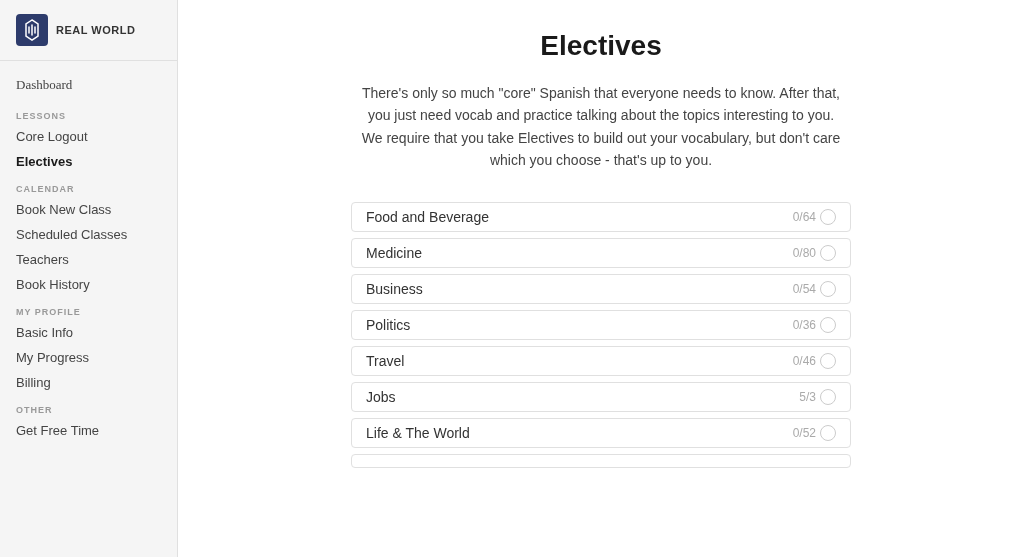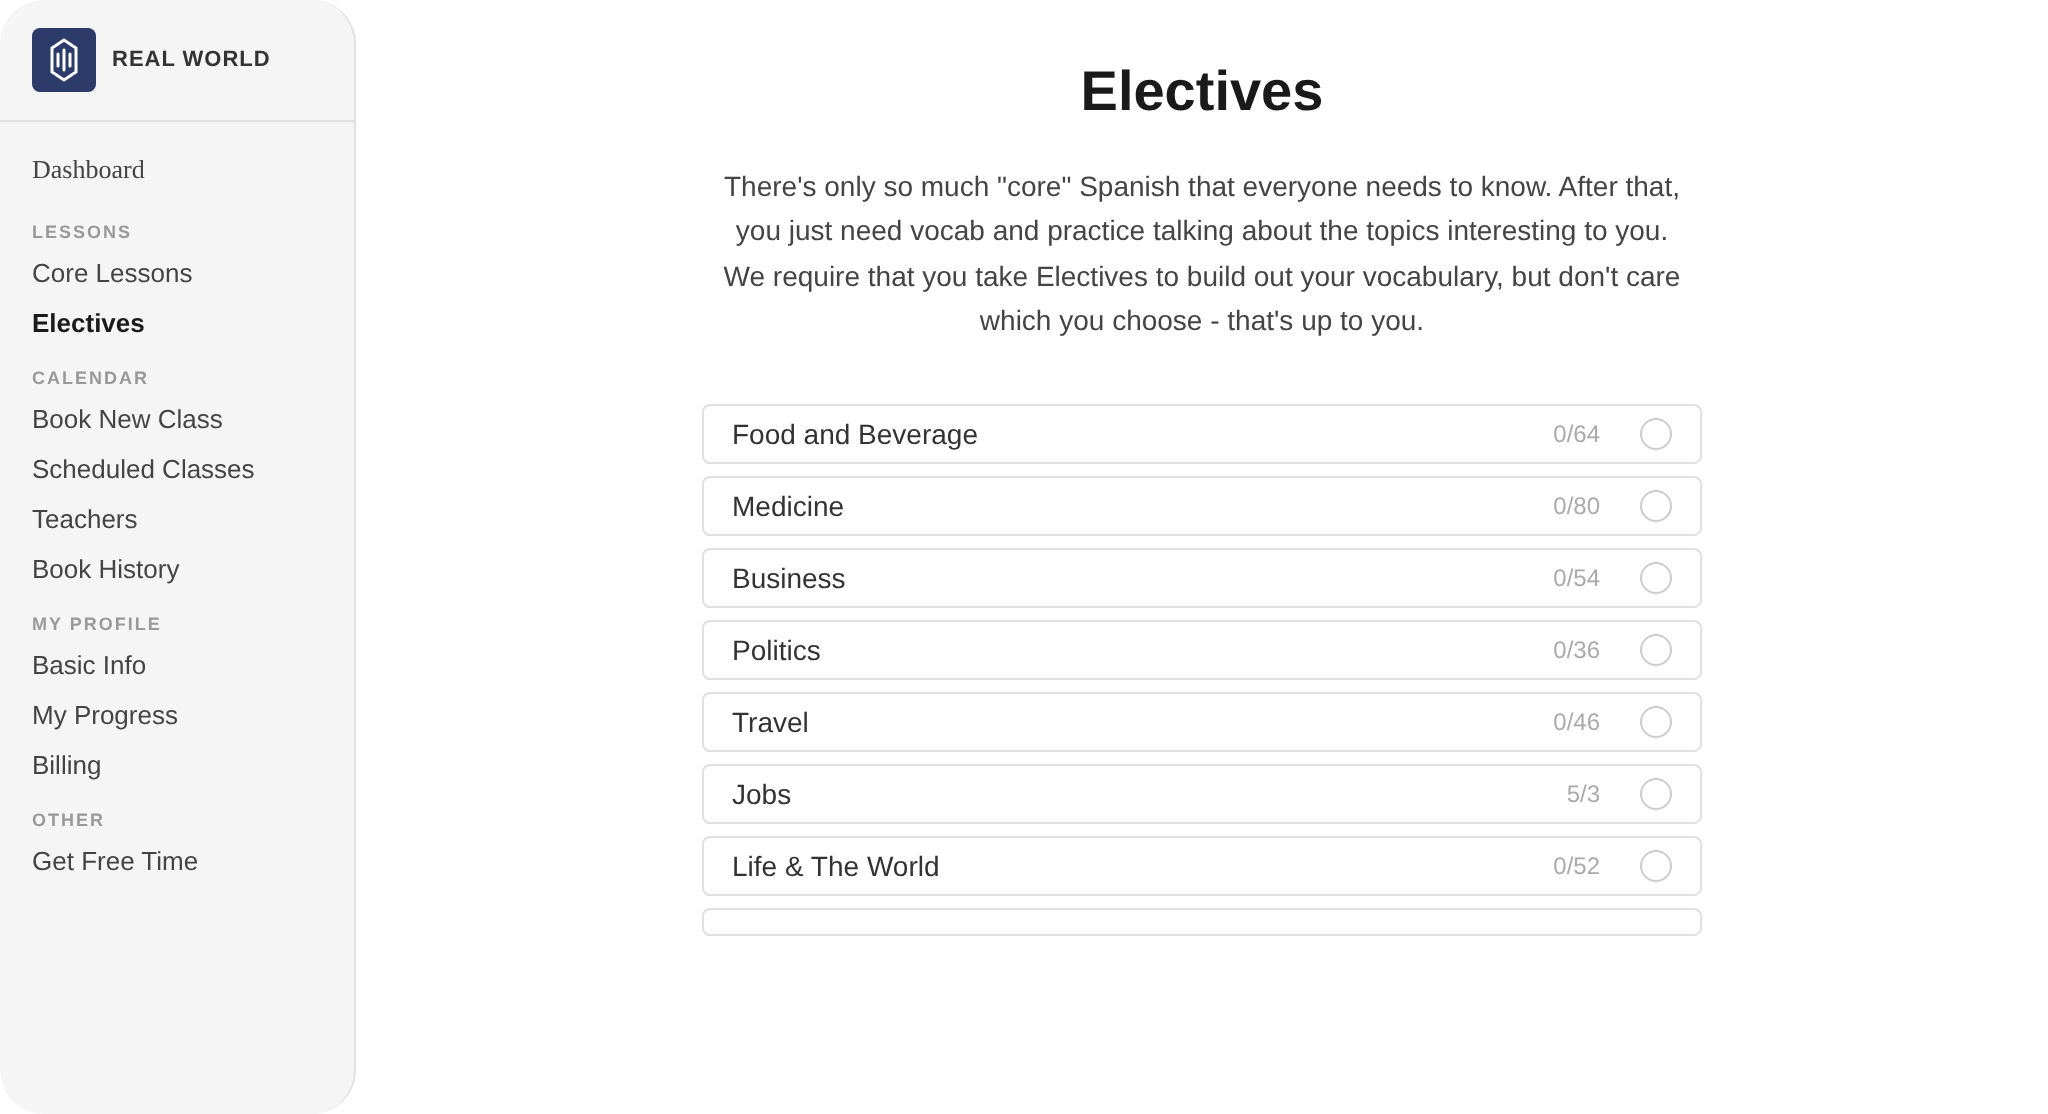--- a/index.html
+++ b/index.html
@@ -8,21 +8,20 @@
     
     .sidebar {
       width: 178px;
       min-width: 178px;
       background: #f5f5f5;
       border-right: 1px solid #e0e0e0;
       display: flex;
       flex-direction: column;
       height: 557px;
       overflow-y: auto;
-      border-radius: 22px;
     }
 
     .sidebar-logo {
       display: flex;
       align-items: center;
       padding: 14px 16px;
       border-bottom: 1px solid #e0e0e0;
       margin-bottom: 6px;
     }
 
@@ -114,21 +113,21 @@
     }
 
     .elective-name {
       font-size: 14px;
       color: #333;
     }
 
     .elective-right {
       display: flex;
       align-items: center;
-      gap: 20px;
+      gap: 4px;
     }
 
     .elective-score {
       font-size: 12px;
       color: #aaa;
     }
 
     .elective-radio {
       width: 16px;
       height: 16px;
@@ -147,21 +146,21 @@
       <rect width="32" height="32" rx="4" fill="#2d3b6b"></rect>
       <path d="M16 6 L10 10 L10 22 L16 26 L22 22 L22 10 Z" fill="none" stroke="white" stroke-width="1.5"></path>
       <path d="M13 13 L13 19 M16 11 L16 21 M19 13 L19 19" stroke="white" stroke-width="1.5" stroke-linecap="round"></path>
     </svg>
     <span class="logo-text">REAL WORLD</span>
   </div>
 
   <a class="sidebar-item dashboard">Dashboard</a>
 
   <span class="sidebar-section-label">LESSONS</span>
-  <a class="sidebar-item">Core Lessons</a>
+  <a class="sidebar-item">Core Logout</a>
   <a class="sidebar-item active">Electives</a>
 
   <span class="sidebar-section-label">CALENDAR</span>
   <a class="sidebar-item">Book New Class</a>
   <a class="sidebar-item">Scheduled Classes</a>
   <a class="sidebar-item">Teachers</a>
   <a class="sidebar-item">Book History</a>
 
   <span class="sidebar-section-label">MY PROFILE</span>
   <a class="sidebar-item">Basic Info</a>

